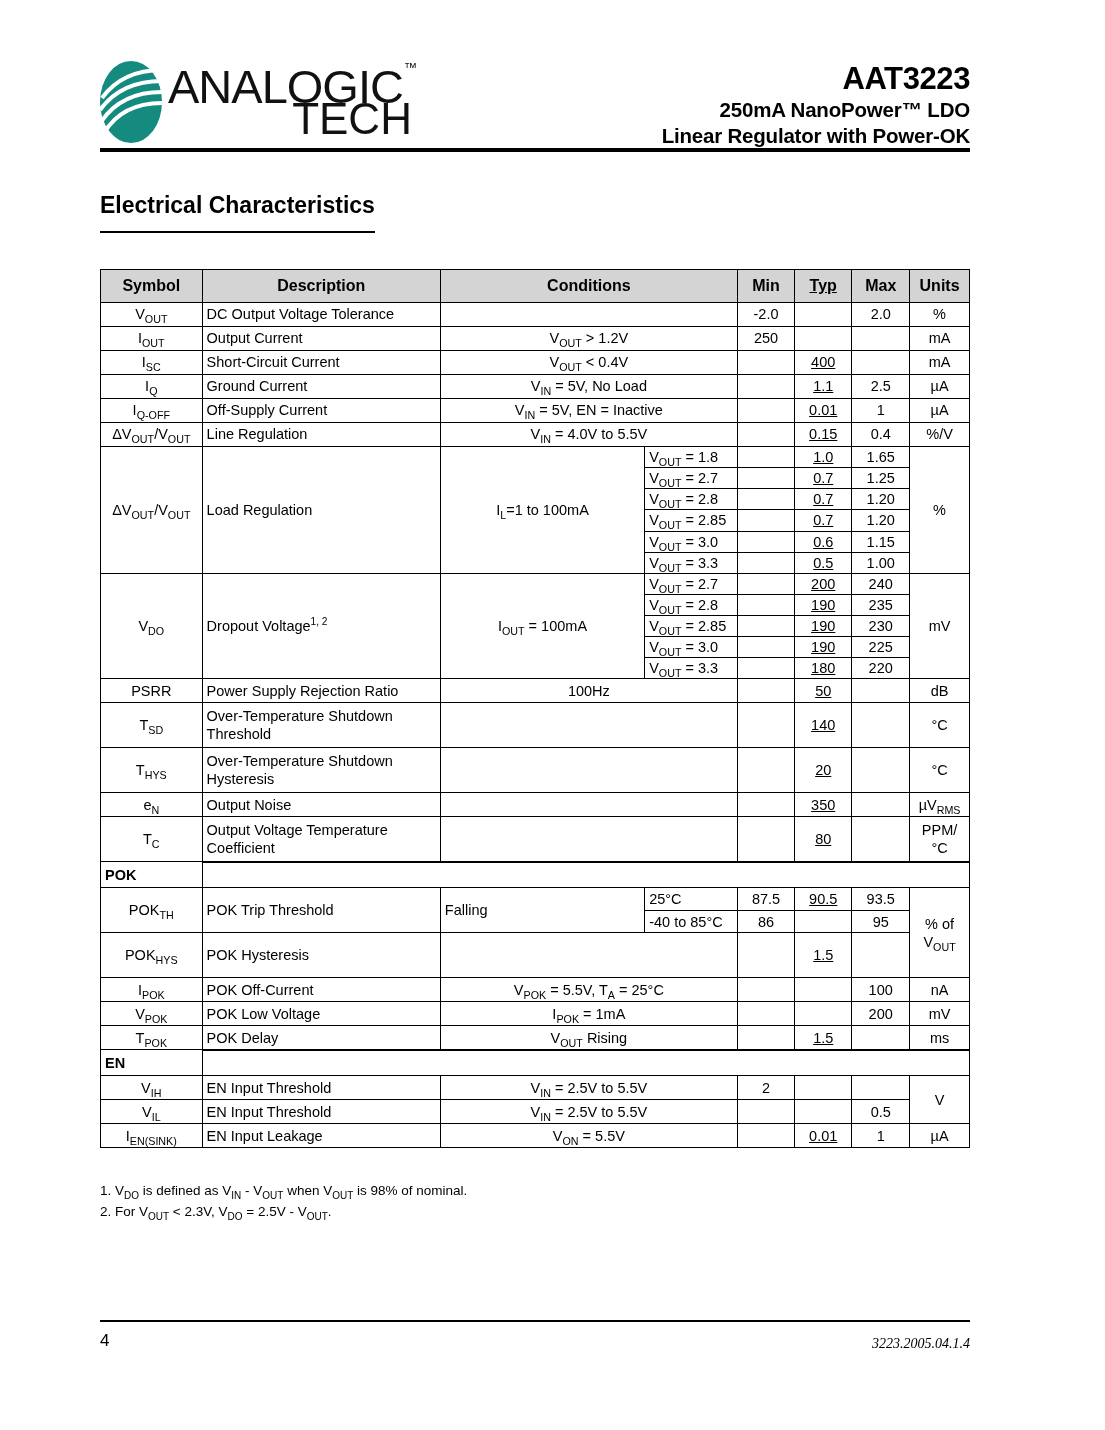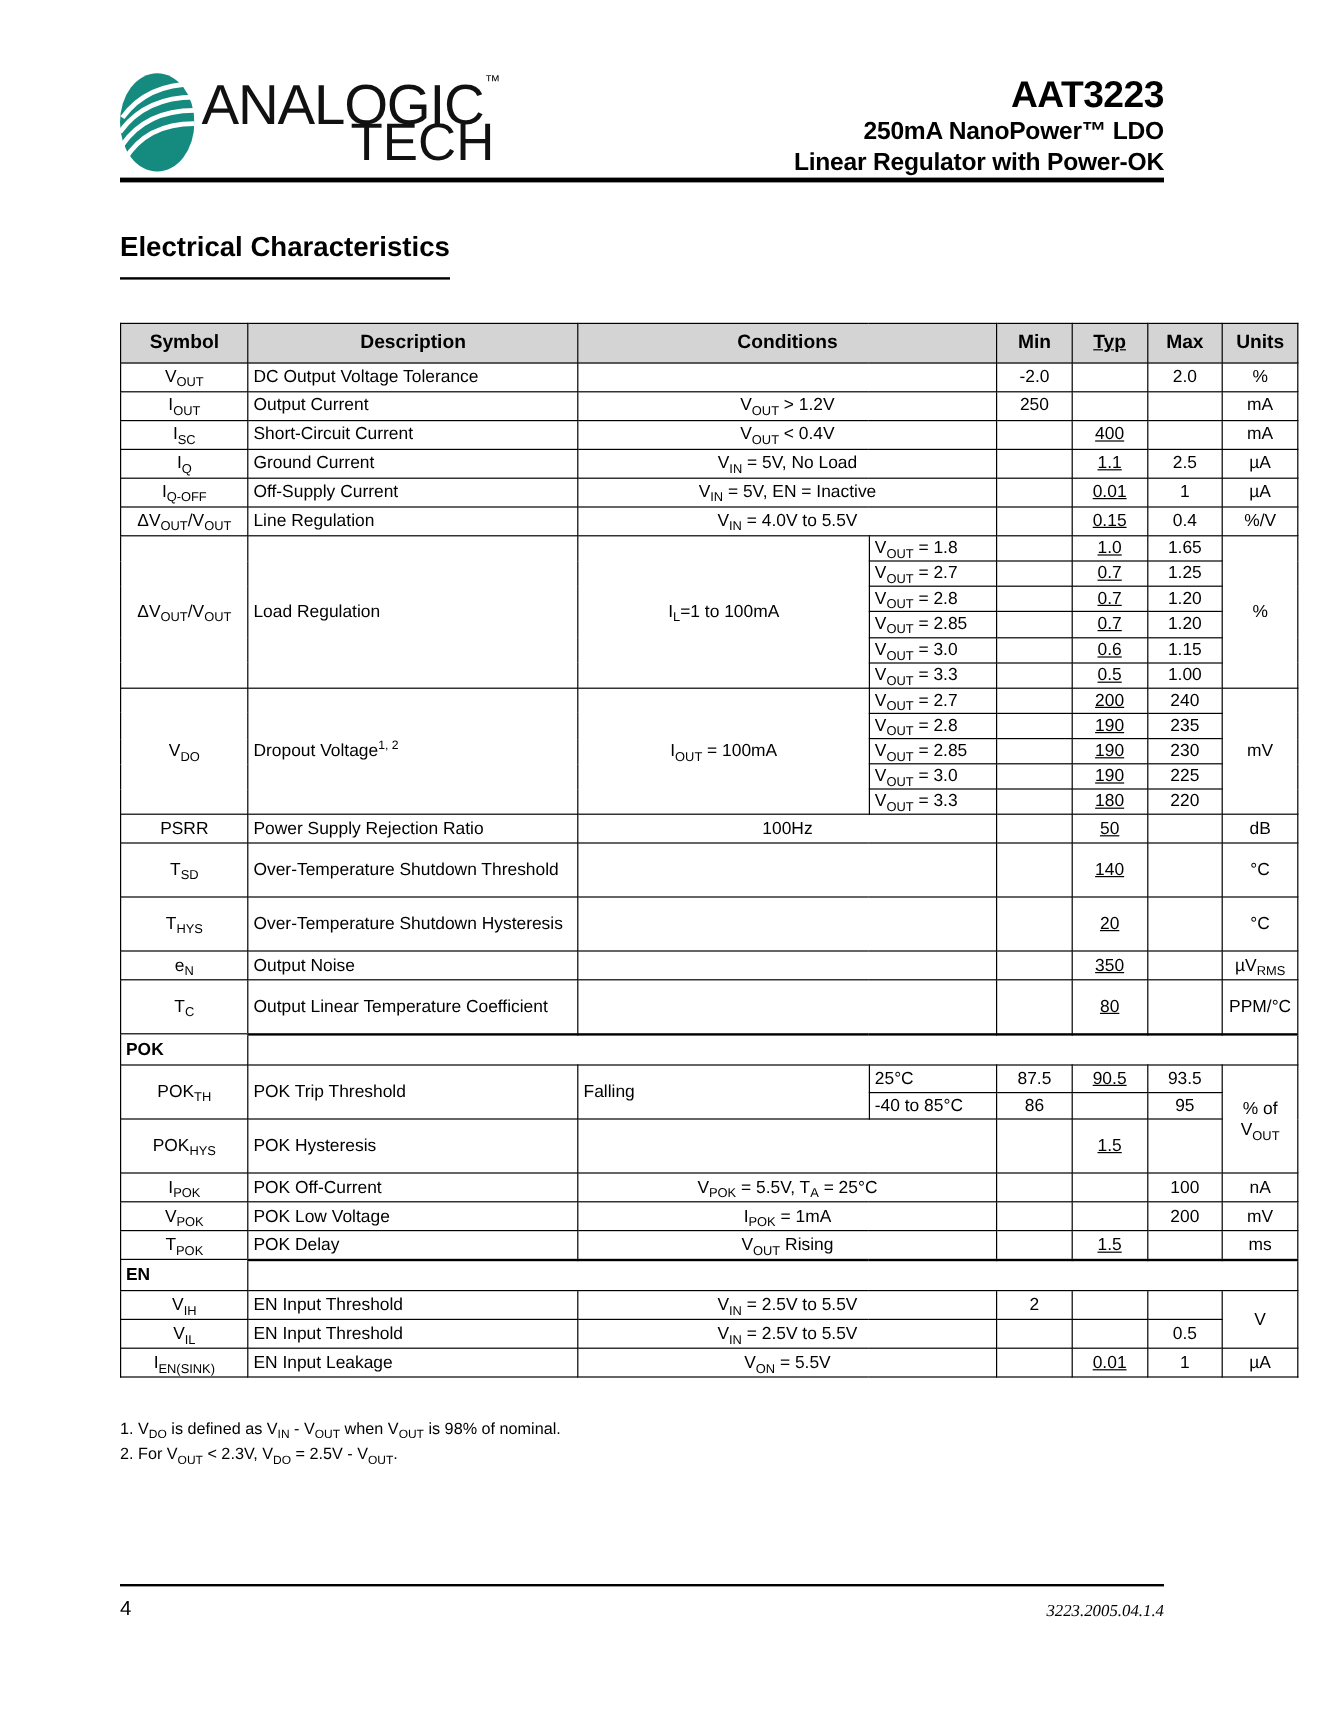--- a/index.html
+++ b/index.html
@@ -57,21 +57,21 @@
     border-bottom: 2px solid #000; padding-bottom: 12px;
   }
   .sec-cond {
     position: absolute; left: 100px; top: 227px;
     font-size: 15.5px;
   }
 
   
   table.ec {
     position: absolute; left: 100px; top: 269px;
-    width: 982px;
+    width: 870px;
     border-collapse: collapse;
     font-size: 14.5px;
   }
   table.ec td, table.ec th {
     border: 1px solid #000;
     padding: 1px 4px;
     vertical-align: middle;
     line-height: 1.25;
   }
   table.ec thead th {
@@ -332,21 +332,21 @@
         <td class="c-desc">Output Noise</td>
         <td colspan="2" class="c-cond"></td>
         <td class="c-min"></td>
         <td class="c-typ">350</td>
         <td class="c-max"></td>
         <td class="c-unit">µV<sub>RMS</sub></td>
       </tr>
 
       <tr>
         <td class="c-sym row-h2">T<sub>C</sub></td>
-        <td class="c-desc">Output Linear Temperature Coefficient</td>
+        <td class="c-desc">Output Voltage Temperature Coefficient</td>
         <td colspan="2" class="c-cond"></td>
         <td class="c-min"></td>
         <td class="c-typ">80</td>
         <td class="c-max"></td>
         <td class="c-unit">PPM/°C</td>
       </tr>
 
       <tr class="sec-row">
         <td class="c-sym">POK</td>
         <td class="blankspan" colspan="7"></td>

